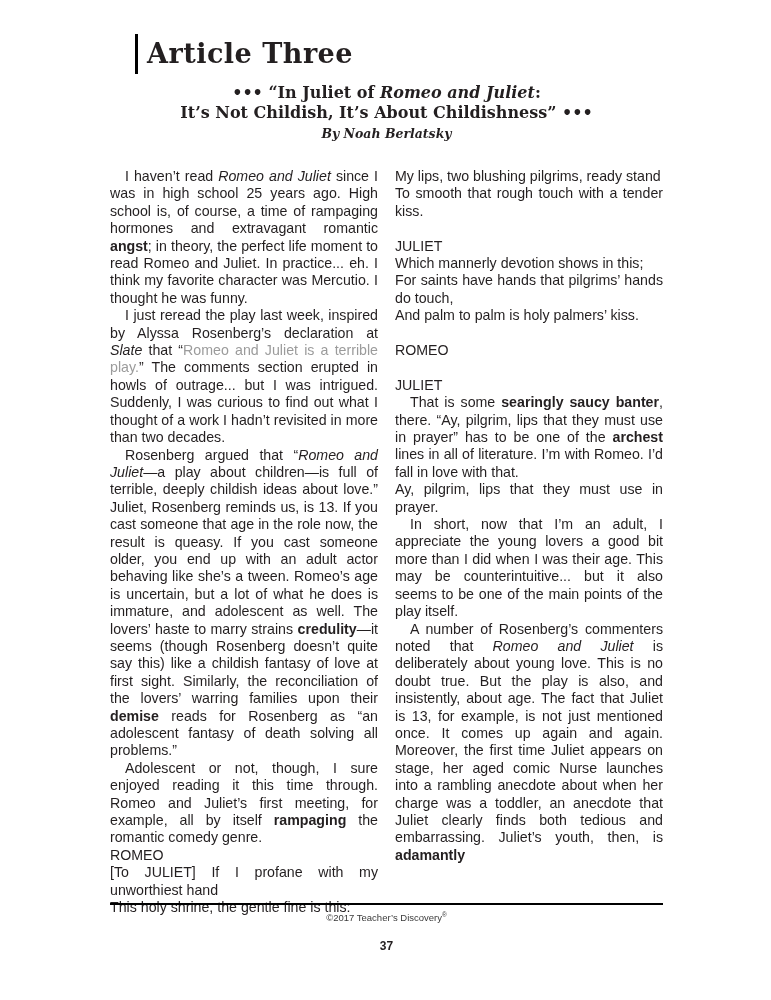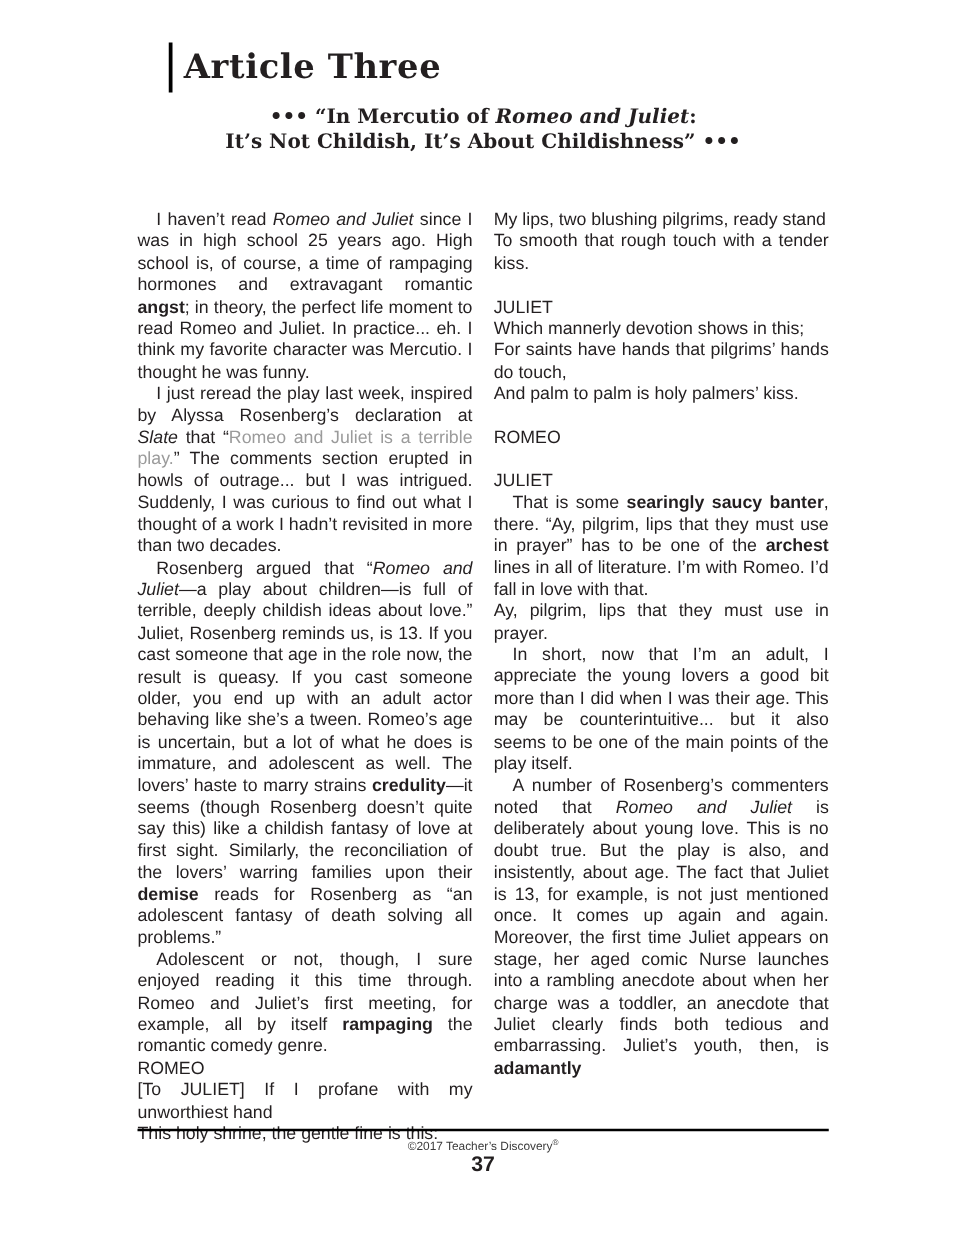--- a/index.html
+++ b/index.html
@@ -22,35 +22,36 @@
 
   .b{font-weight:bold;}
   .i{font-style:italic;}
   .link{color:#9b9b9b;}
 
   .footer{position:absolute;top:903px;left:110px;width:553px;text-align:center;}
   .rule{border-top:1.5px solid #000;height:0;margin:0;}
   .related{font-size:12.8px;font-weight:bold;line-height:16px;padding:3px 0 3px 0;}
   .copyright{font-size:9.5px;line-height:13px;margin-top:3px;color:#3a3a3a;}
   .copyright sup{font-size:6.5px;}
-  .pagenum{font-size:17px;font-weight:bold;line-height:15px;margin-top:0;}
+  .pagenum{font-size:12px;font-weight:bold;line-height:15px;margin-top:15px;}
 </style>
 </head>
 <body>
 
 <div class="page">
 
   <div class="title-row">
     <div class="title-bar"></div>
     <h1 class="article-label">Article Three</h1>
   </div>
 
   <div class="head">
-    <div class="head-line"><span>••• “In Mercutio of </span><span class="i">Romeo and Juliet</span><span>:</span></div>
+    <div class="head-line"><span>••• “In Juliet of </span><span class="i">Romeo and Juliet</span><span>:</span></div>
     <div class="head-line"><span>It’s Not Childish, It’s About Childishness” •••</span></div>
+    <div class="byline">By Noah Berlatsky</div>
   </div>
 
   <div class="cols">
     <div class="col">
         <p class="para indent"><span>I haven’t read </span><span class="i">Romeo and Juliet</span><span> since I was in high school 25 years ago. High school is, of course, a time of rampaging hormones and extravagant romantic </span><span class="b">angst</span><span>; in theory, the perfect life moment to read Romeo and Juliet. In practice... eh. I think my favorite character was Mercutio. I thought he was funny.</span></p>
         <p class="para indent"><span>I just reread the play last week, inspired by Alyssa Rosenberg’s declaration at </span><span class="i">Slate</span><span> that “</span><span class="link">Romeo and Juliet is a terrible play.</span><span>” The comments section erupted in howls of outrage... but I was intrigued. Suddenly, I was curious to find out what I thought of a work I hadn’t revisited in more than two decades.</span></p>
         <p class="para indent"><span>Rosenberg argued that “</span><span class="i">Romeo and Juliet</span><span>—a play about children—is full of terrible, deeply childish ideas about love.” Juliet, Rosenberg reminds us, is 13. If you cast someone that age in the role now, the result is queasy. If you cast someone older, you end up with an adult actor behaving like she’s a tween. Romeo’s age is uncertain, but a lot of what he does is immature, and adolescent as well. The lovers’ haste to marry strains </span><span class="b">credulity</span><span>—it seems (though Rosenberg doesn’t quite say this) like a childish fantasy of love at first sight. Similarly, the reconciliation of the lovers’ warring families upon their </span><span class="b">demise</span><span> reads for Rosenberg as “an adolescent fantasy of death solving all problems.”</span></p>
         <p class="para indent"><span>Adolescent or not, though, I sure enjoyed reading it this time through. Romeo and Juliet’s first meeting, for example, all by itself </span><span class="b">rampaging</span><span> the romantic comedy genre.</span></p>
         <p class="para"><span>ROMEO</span></p>
         <p class="para"><span>[To JULIET] If I profane with my unworthiest hand</span></p>

